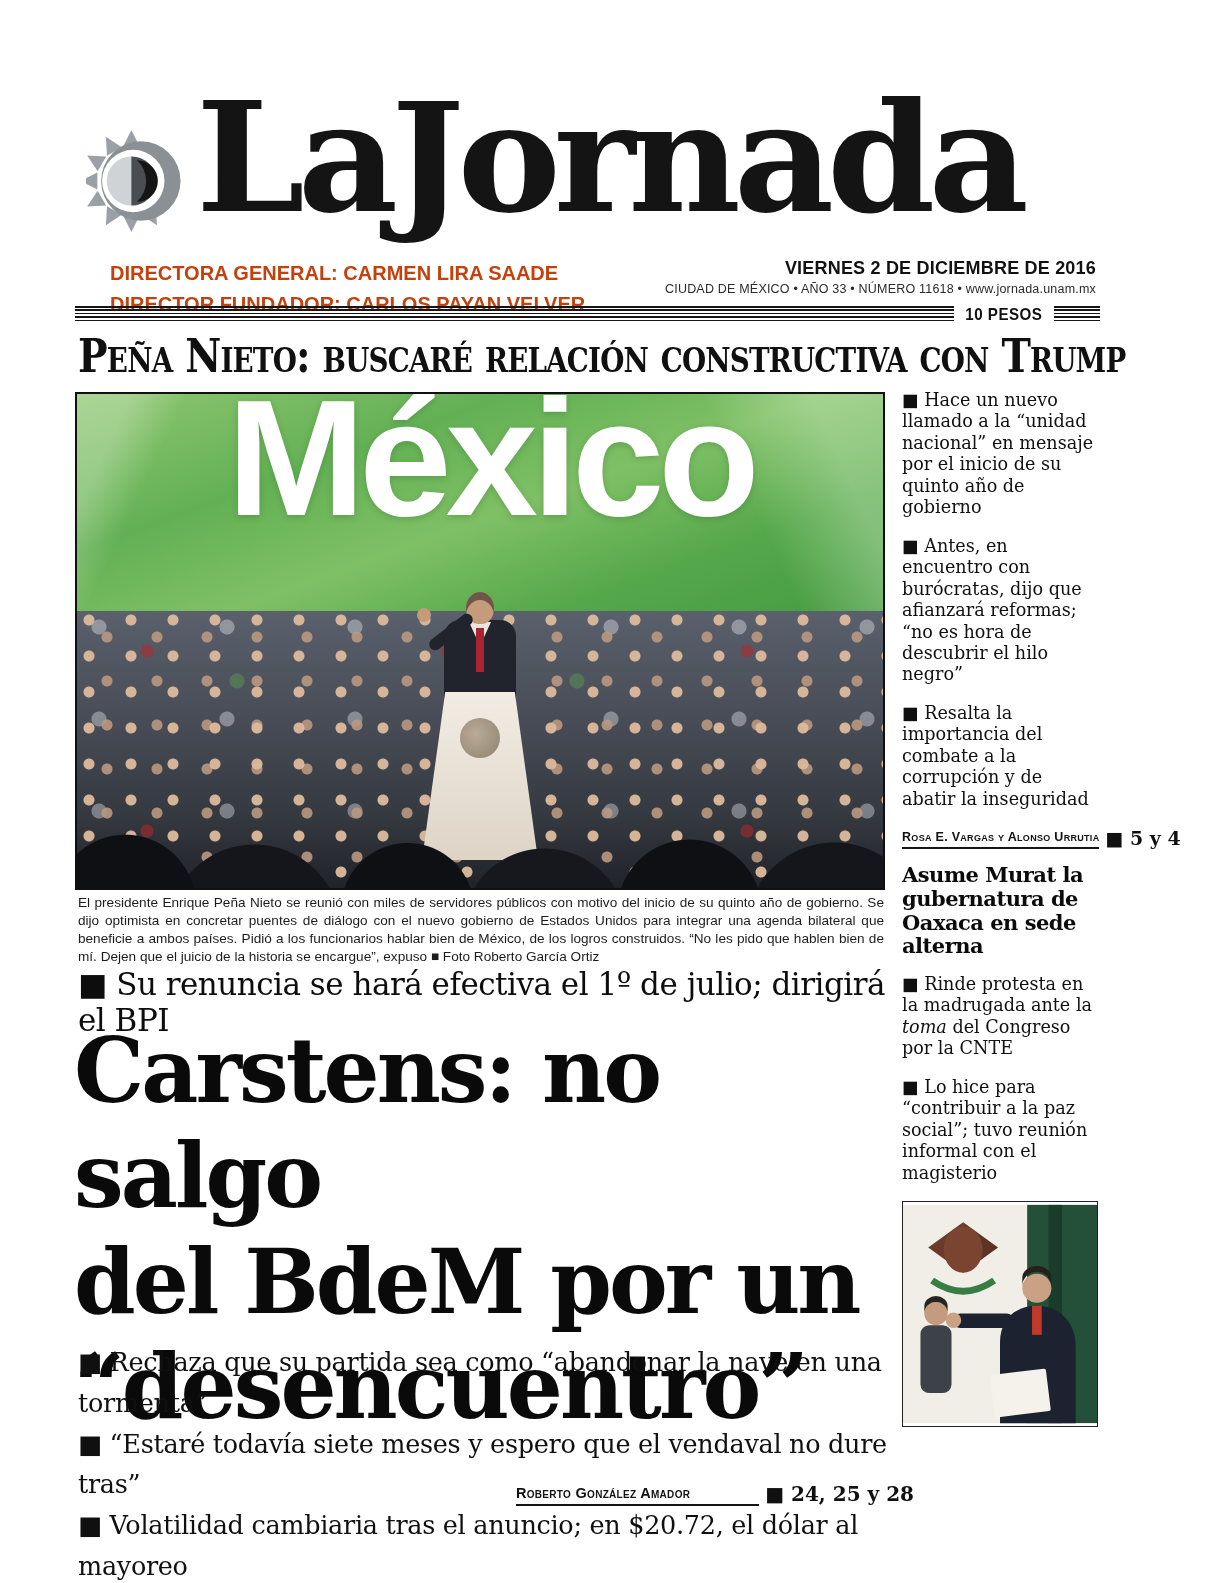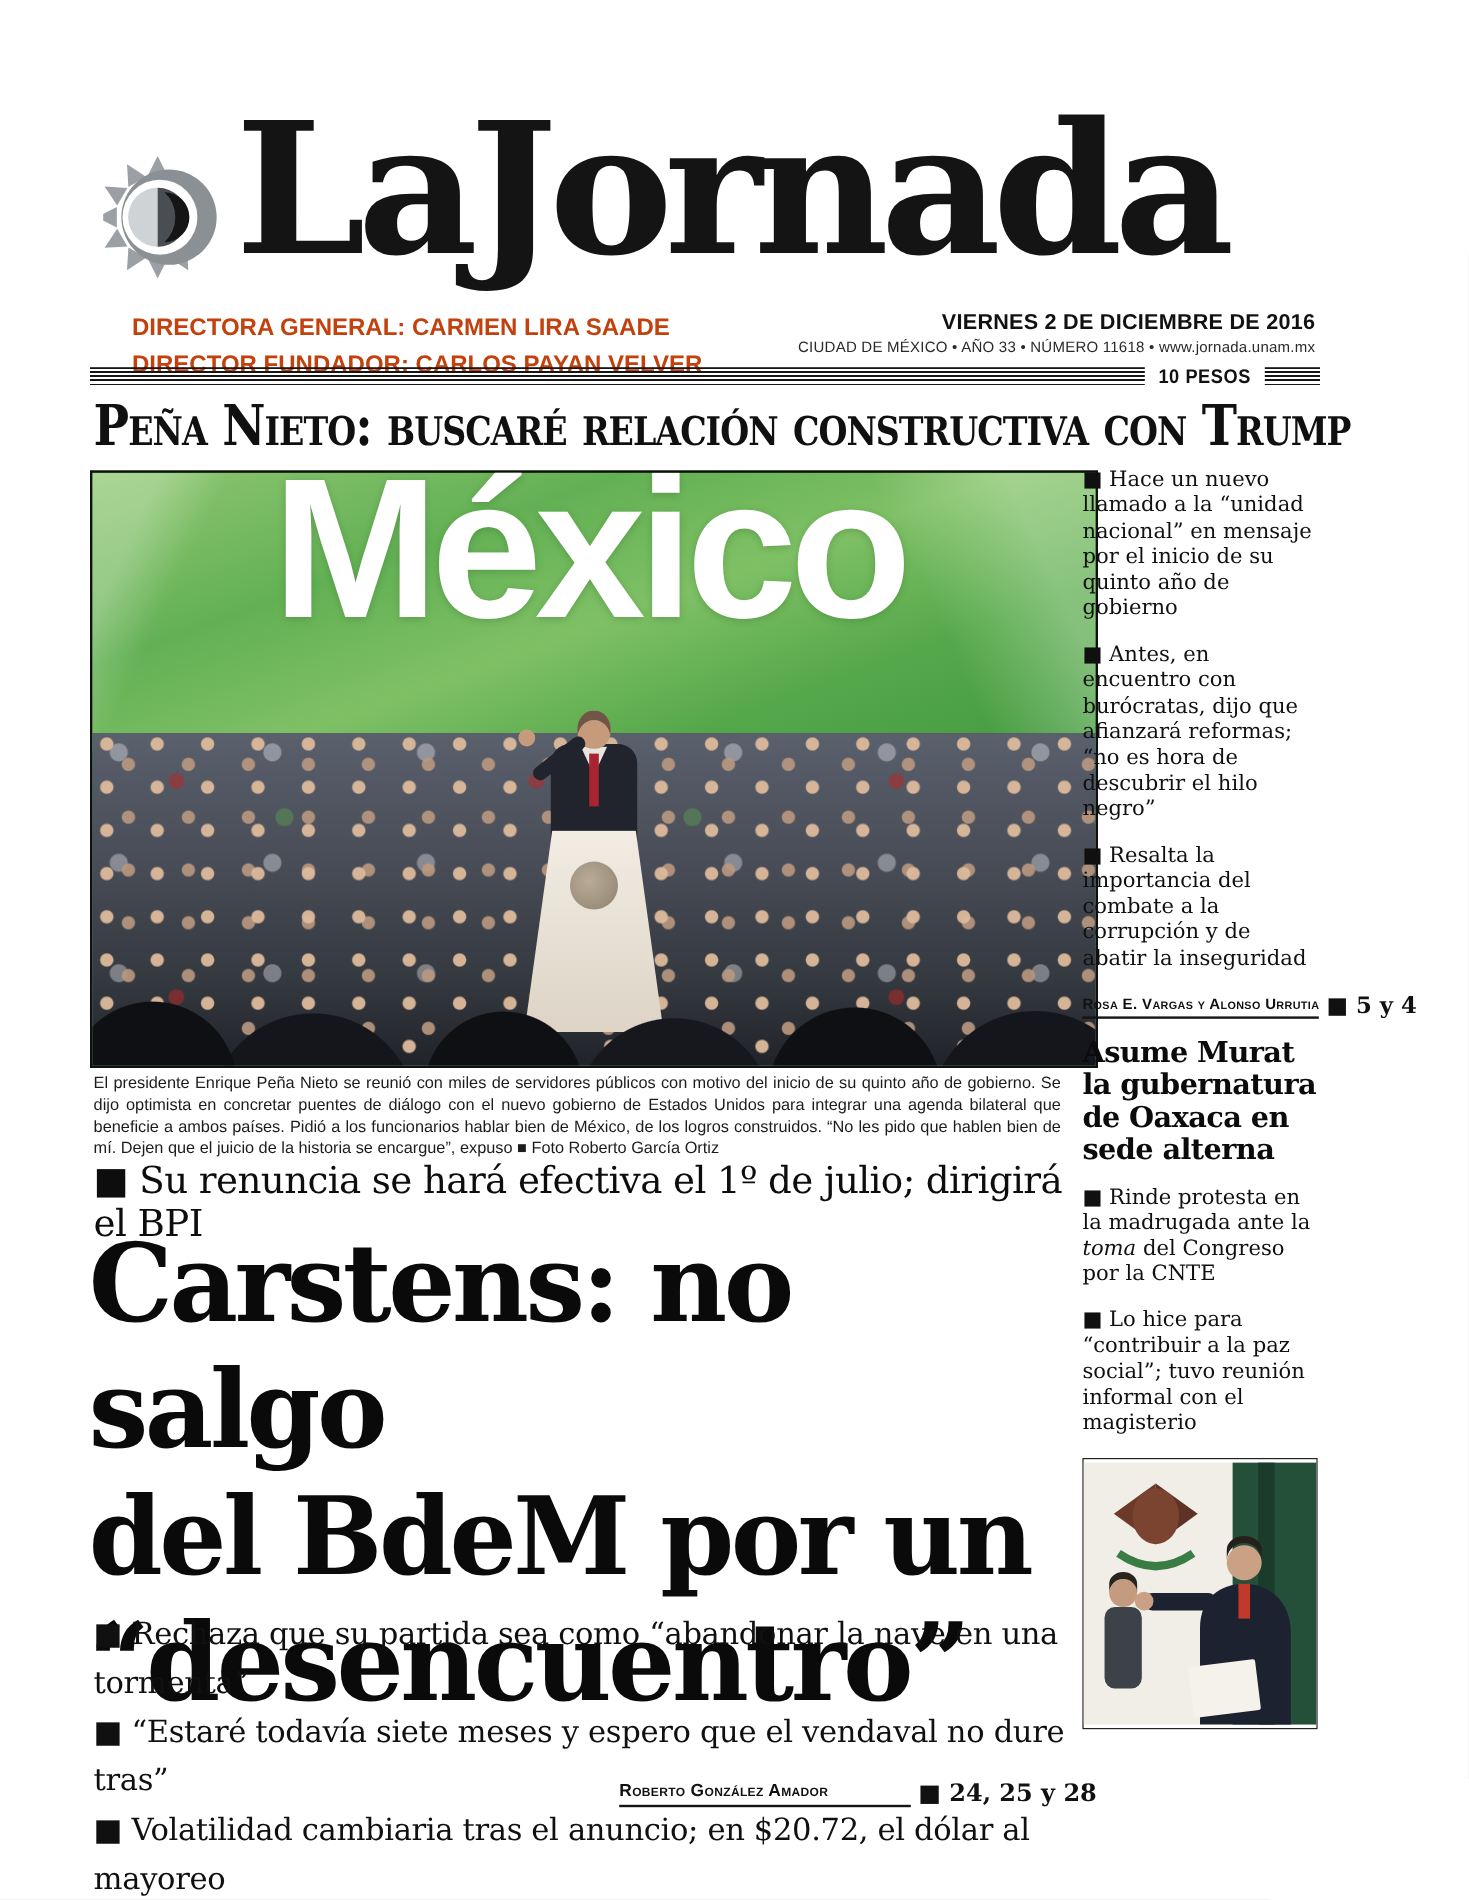--- a/index.html
+++ b/index.html
@@ -25,21 +25,21 @@
   .price{font-weight:bold;font-size:16.5px;padding:0 8px;letter-spacing:.5px;white-space:nowrap;
          font-family:"Liberation Sans",sans-serif;transform:scaleX(.92);}
 
   
   .top-headline{position:absolute;left:78px;top:330px;width:1030px;
                 font-family:"DejaVu Serif","Liberation Serif",serif;font-weight:bold;
                 font-variant:small-caps;font-size:47px;line-height:1.1;white-space:nowrap;
                 letter-spacing:-1px;transform:scaleX(.84);transform-origin:left center;color:#101010;}
 
   
-  .photo{position:absolute;left:75px;top:392px;width:806px;height:494px;border:2px solid #101010;overflow:hidden;background:#55a24b;padding-left:30px;}
+  .photo{position:absolute;left:75px;top:392px;width:806px;height:494px;border:2px solid #101010;overflow:hidden;background:#55a24b;}
   .photo-sky{position:absolute;left:0;top:0;right:0;height:47%;
      background:
        linear-gradient(115deg, rgba(255,255,255,.25) 0 6%, transparent 12%),
        linear-gradient(245deg, rgba(230,245,220,.35) 0 8%, transparent 20%),
        linear-gradient(160deg,#8fc771 0%,#63b054 30%,#7fc065 52%,#55a84a 74%,#449a41 100%);}
   .photo-mexico{position:absolute;left:150px;top:-26px;font-family:"Liberation Sans",sans-serif;
      font-weight:bold;font-size:166px;line-height:1.08;color:#ffffff;letter-spacing:-6px;
      text-shadow:0 2px 6px rgba(30,80,30,.25);}
   .photo-crowd{position:absolute;left:0;right:0;top:44%;bottom:0;
      background-color:#474c56;
@@ -84,21 +84,21 @@
      border-bottom:2.5px solid #151515;flex:1;padding-bottom:3px;white-space:nowrap;}
   .byline-pages{font-family:"DejaVu Serif","Liberation Serif",serif;font-weight:bold;font-size:20px;margin-left:6px;white-space:nowrap;}
   .carstens-byline{position:absolute;left:516px;top:1482px;width:398px;}
 
   
   .rightcol{position:absolute;left:902px;top:390px;width:198px;}
   .rc-bullet{font-family:"DejaVu Serif","Liberation Serif",serif;font-size:17.6px;line-height:1.22;color:#101010;margin-bottom:17px;}
   .rc-byline{margin-top:2px;margin-bottom:14px;}
   .rc-byline .byline-name{font-size:12.5px;border-bottom-width:2px;}
   .rc-byline .byline-pages{font-size:19px;}
-  .murat-head{font-family:"DejaVu Serif","Liberation Serif",serif;font-weight:bold;font-size:24px;line-height:1.13;
+  .murat-head{font-family:"DejaVu Serif","Liberation Serif",serif;font-weight:bold;font-size:21px;line-height:1.13;
      letter-spacing:-.5px;color:#0b0b0b;margin-bottom:16px;}
   .murat-photo{width:194px;height:224px;border:1.5px solid #222;margin:6px 0 8px 0;display:block;}
   .it{font-style:italic;}
 </style>
 </head>
 <body>
 
 <div class="page">
 
   <div class="logo-row">

